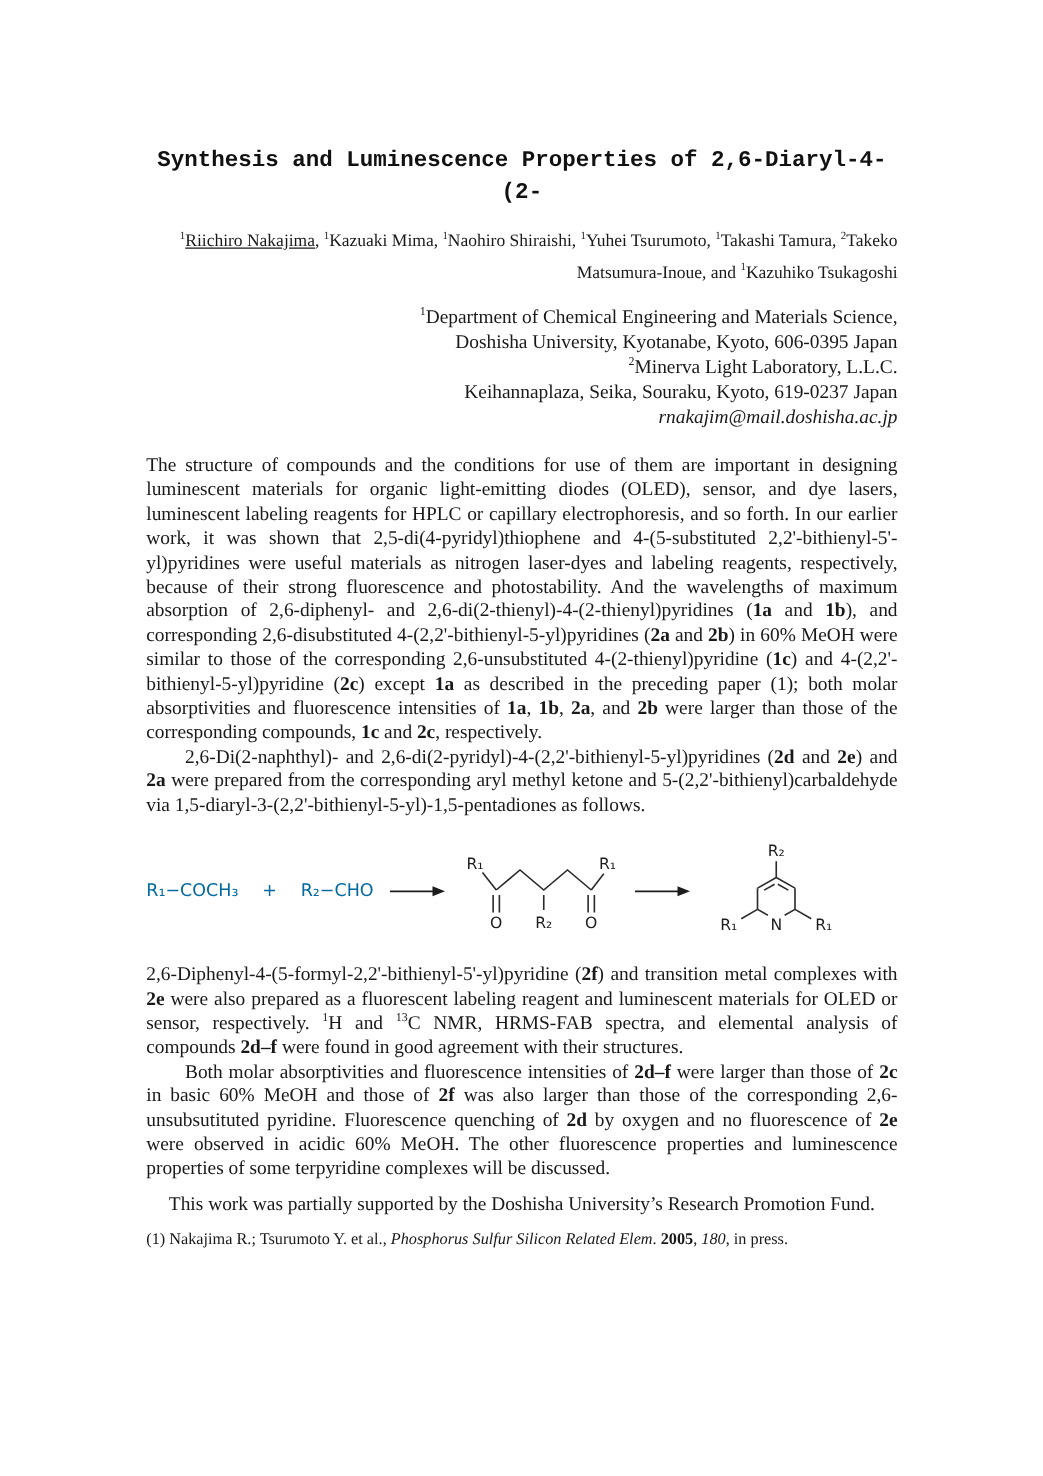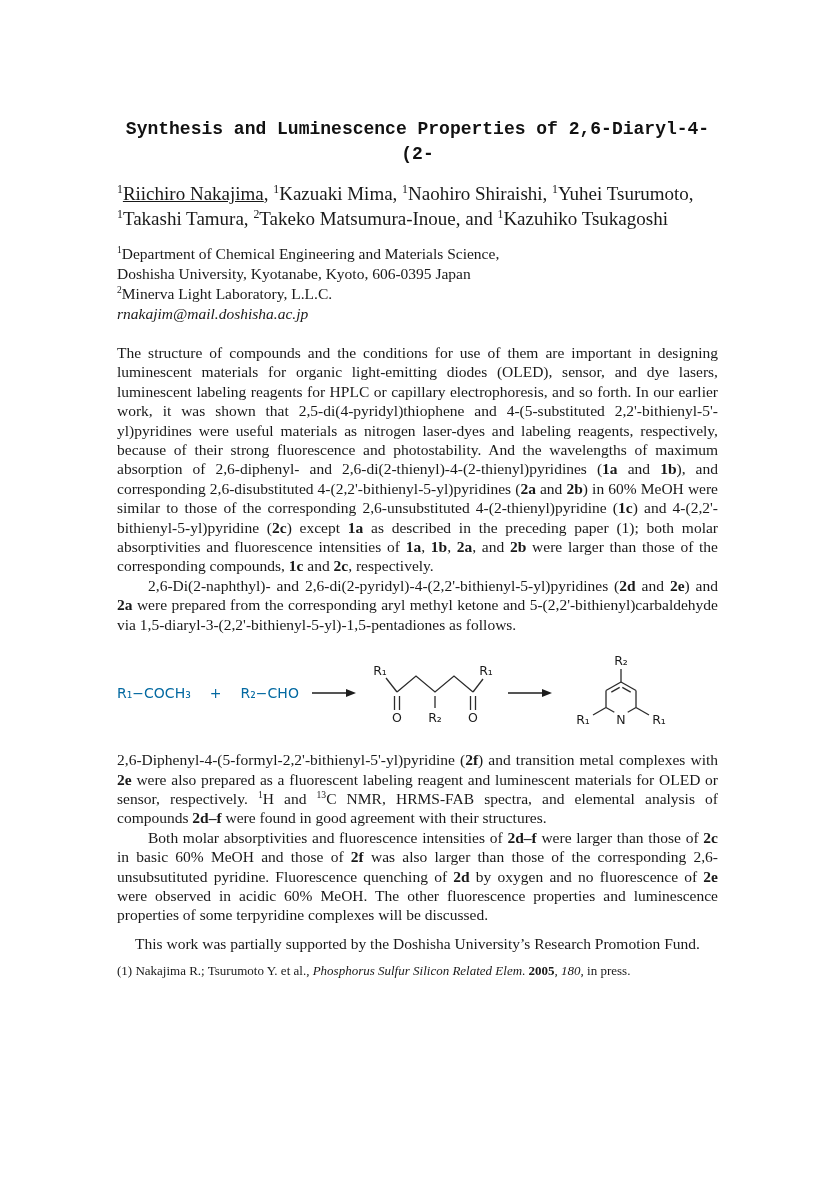--- a/index.html
+++ b/index.html
@@ -4,22 +4,22 @@
 <style>
   html,body{margin:0;padding:0;background:#ffffff;}
   body{width:834px;height:1181px;position:relative;color:#191919;
        font-family:"Liberation Serif", serif;}
   .page{position:absolute;left:117px;top:117px;width:601px;}
 
   .title{font-size:18px;font-weight:bold;text-align:center;
          line-height:25px;margin:0 0 14px 0;color:#111;font-family:Liberation Mono, monospace;}
   .title .tline{display:block;}
 
-  .authors{font-size:19px;text-align:left;line-height:25px;margin:0 0 13px 0;}
-  .affil{font-size:15.5px;text-align:left;line-height:20px;margin:0 0 19px 0;}
+  .authors{font-size:14px;text-align:right;line-height:25px;margin:0 0 13px 0;}
+  .affil{font-size:15.5px;text-align:right;line-height:20px;margin:0 0 19px 0;}
 
   sup{font-size:62%;line-height:0;}
 
   .body-p{font-size:15.5px;line-height:19.4px;text-align:justify;margin:0;}
   .indent{text-indent:31px;}
   .ack{margin-top:9px;text-align:center;}
   .reference{font-size:13px;line-height:17px;margin:9px 0 0 0;text-align:left;}
 
   .scheme{display:flex;align-items:center;column-gap:13px;
           margin:13px 0 11px 0;height:92px;}
@@ -40,20 +40,21 @@
   <h1 class="title">
     <span class="tline">Synthesis and Luminescence Properties of 2,6-Diaryl-4-(2-</span>
   </h1>
 
   <div class="authors"><sup>1</sup><span style="text-decoration: underline;">Riichiro Nakajima</span><span>, </span><sup>1</sup><span>Kazuaki Mima, </span><sup>1</sup><span>Naohiro Shiraishi, </span><sup>1</sup><span>Yuhei Tsurumoto, </span><sup>1</sup><span>Takashi Tamura, </span><sup>2</sup><span>Takeko Matsumura-Inoue, and </span><sup>1</sup><span>Kazuhiko Tsukagoshi</span></div>
 
   <div class="affil">
     <div><sup>1</sup><span>Department of Chemical Engineering and Materials Science,</span></div>
     <div><span>Doshisha University, Kyotanabe, Kyoto, 606-0395 Japan</span></div>
     <div><sup>2</sup><span>Minerva Light Laboratory, L.L.C.</span></div>
+    <div><span>Keihannaplaza, Seika, Souraku, Kyoto, 619-0237 Japan</span></div>
     <div><span style="font-style: italic; margin-top: 28px;">rnakajim@mail.doshisha.ac.jp</span></div>
   </div>
 
   <p class="body-p"><span>The structure of compounds and the conditions for use of them are important in designing luminescent materials for organic light-emitting diodes (OLED), sensor, and dye lasers, luminescent labeling reagents for HPLC or capillary electrophoresis, and so forth.  In our earlier work, it was shown that 2,5-di(4-pyridyl)thiophene and 4-(5-substituted 2,2'-bithienyl-5'-yl)pyridines were useful materials as nitrogen laser-dyes and labeling reagents, respectively, because of their strong fluorescence and photostability.  And the wavelengths of maximum absorption of 2,6-diphenyl- and 2,6-di(2-thienyl)-4-(2-thienyl)pyridines (</span><span style="font-weight: bold;">1a</span><span> and </span><span style="font-weight: bold;">1b</span><span>), and corresponding 2,6-disubstituted 4-(2,2'-bithienyl-5-yl)pyridines (</span><span style="font-weight: bold;">2a</span><span> and </span><span style="font-weight: bold;">2b</span><span>) in 60% MeOH were similar to those of the corresponding 2,6-unsubstituted 4-(2-thienyl)pyridine (</span><span style="font-weight: bold;">1c</span><span>) and 4-(2,2'-bithienyl-5-yl)pyridine (</span><span style="font-weight: bold;">2c</span><span>) except </span><span style="font-weight: bold;">1a</span><span> as described in the preceding paper (1); both molar absorptivities and fluorescence intensities of </span><span style="font-weight: bold;">1a</span><span>, </span><span style="font-weight: bold;">1b</span><span>, </span><span style="font-weight: bold;">2a</span><span>, and </span><span style="font-weight: bold;">2b</span><span> were larger than those of the corresponding compounds, </span><span style="font-weight: bold;">1c</span><span> and </span><span style="font-weight: bold;">2c</span><span>, respectively.</span></p>
   <p class="body-p indent"><span>2,6-Di(2-naphthyl)- and 2,6-di(2-pyridyl)-4-(2,2'-bithienyl-5-yl)pyridines (</span><span style="font-weight: bold;">2d</span><span> and </span><span style="font-weight: bold;">2e</span><span>) and </span><span style="font-weight: bold;">2a</span><span> were prepared from the corresponding aryl methyl ketone and 5-(2,2'-bithienyl)carbaldehyde via 1,5-diaryl-3-(2,2'-bithienyl-5-yl)-1,5-pentadiones as follows.</span></p>
 
   <div class="scheme">
     <span class="formula">R₁−COCH₃</span>
     <span class="formula plus">+</span>
     <span class="formula">R₂−CHO</span>

